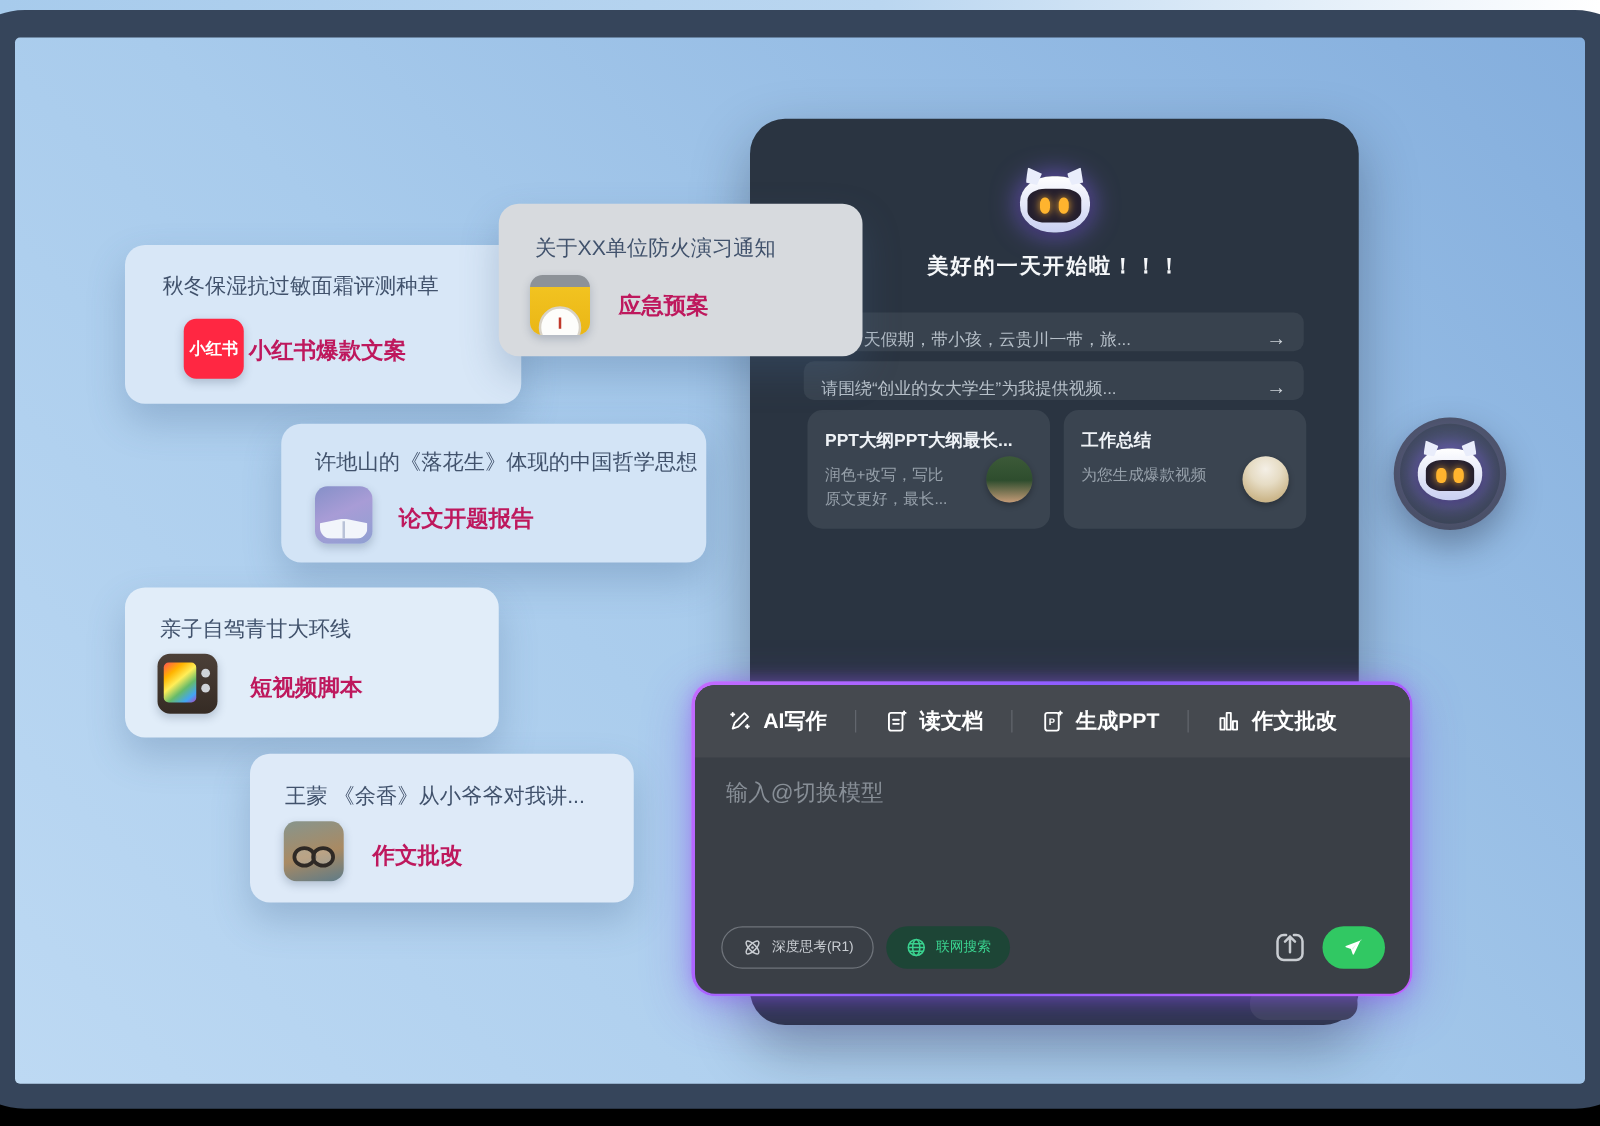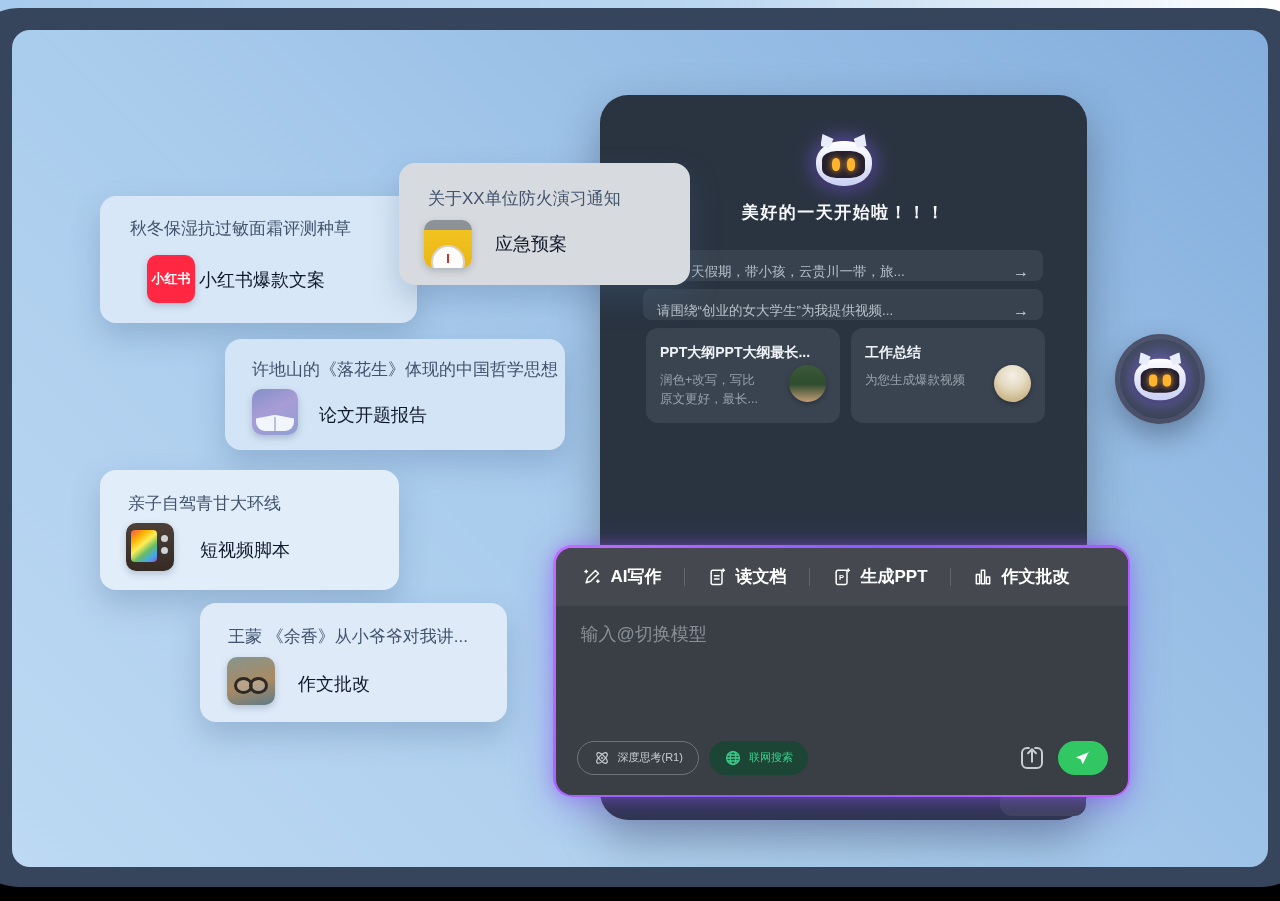--- a/index.html
+++ b/index.html
@@ -7,21 +7,21 @@
   #stage { position:relative; width:1280px; height:901px; }
 
   
   .top-strip { position:absolute; left:0; top:0; width:100%; height:12px;
     background:linear-gradient(90deg,#a7cbec 0%,#bad6f0 55%,#ffffff 100%); }
 
   
   .frame { position:absolute; left:-40px; right:-40px; top:8px; bottom:14px;
     background:#36455b; border-radius:60px; z-index:1; }
   .screen { position:absolute; left:52px; top:22px; right:52px; bottom:20px;
-    border-radius:18px; overflow:hidden;
+    border-radius:4px; overflow:hidden;
     background:linear-gradient(45deg,#bdd9f3 0%,#a8cbec 45%,#84aedd 100%); }
   .screen-abs { position:absolute; left:-12px; top:-30px; width:1280px; height:901px; }
 
   
   .assistant-panel { position:absolute; left:600px; top:95px; width:487px; height:725px;
     background:#2a3441; border-radius:28px; box-shadow:0 18px 45px rgba(20,30,45,.35); z-index:2; }
 
   
   .robot { position:relative; width:56px; height:45px;
     background:linear-gradient(180deg,#ffffff 0%,#c9d0f2 100%);
@@ -63,21 +63,21 @@
     box-shadow:inset 0 0 0 5px rgba(150,140,190,.18), 0 12px 28px rgba(30,40,60,.4);
     display:flex; align-items:center; justify-content:center; z-index:2; cursor:pointer; }
   .robot-fab .robot { transform:scale(.92); }
 
   
   .fcard { position:absolute; border-radius:16px; z-index:3; cursor:pointer;
     box-shadow:0 14px 30px rgba(70,100,140,.28); }
   .fcard .ftitle { position:absolute; font-size:17px; color:#41526c; white-space:nowrap; }
   .fcard .ficon  { position:absolute; width:48px; height:48px; border-radius:10px; overflow:hidden;
     box-shadow:0 3px 7px rgba(50,70,100,.25); }
-  .fcard .flabel { position:absolute; font-size:18px; font-weight:normal; color:#0f172a; white-space:nowrap; }
+  .fcard .flabel { position:absolute; font-size:18px; font-weight:bold; color:#be185d; white-space:nowrap; }
 
   .fcard-a { left:100px; top:196px; width:317px; height:127px; background:#d8e7f7; }
   .fcard-a .ftitle{left:30px; top:21px;} .fcard-a .ficon{left:31px; top:59px;} .fcard-a .flabel{left:99px; top:72px;}
   .fcard-b { left:399px; top:163px; width:291px; height:122px; background:#d7dade; }
   .fcard-b .ftitle{left:29px; top:24px;} .fcard-b .ficon{left:25px; top:57px;} .fcard-b .flabel{left:96px; top:69px;}
   .fcard-c { left:225px; top:339px; width:340px; height:111px; background:#d3e4f6; }
   .fcard-c .ftitle{left:27px; top:19px;} .fcard-c .ficon{left:27px; top:50px; width:46px; height:46px;} .fcard-c .flabel{left:94px; top:64px;}
   .fcard-d { left:100px; top:470px; width:299px; height:120px; background:#e1edf9; }
   .fcard-d .ftitle{left:28px; top:22px;} .fcard-d .ficon{left:26px; top:53px;} .fcard-d .flabel{left:100px; top:68px;}
   .fcard-e { left:200px; top:603px; width:307px; height:119px; background:#deeaf8; }

